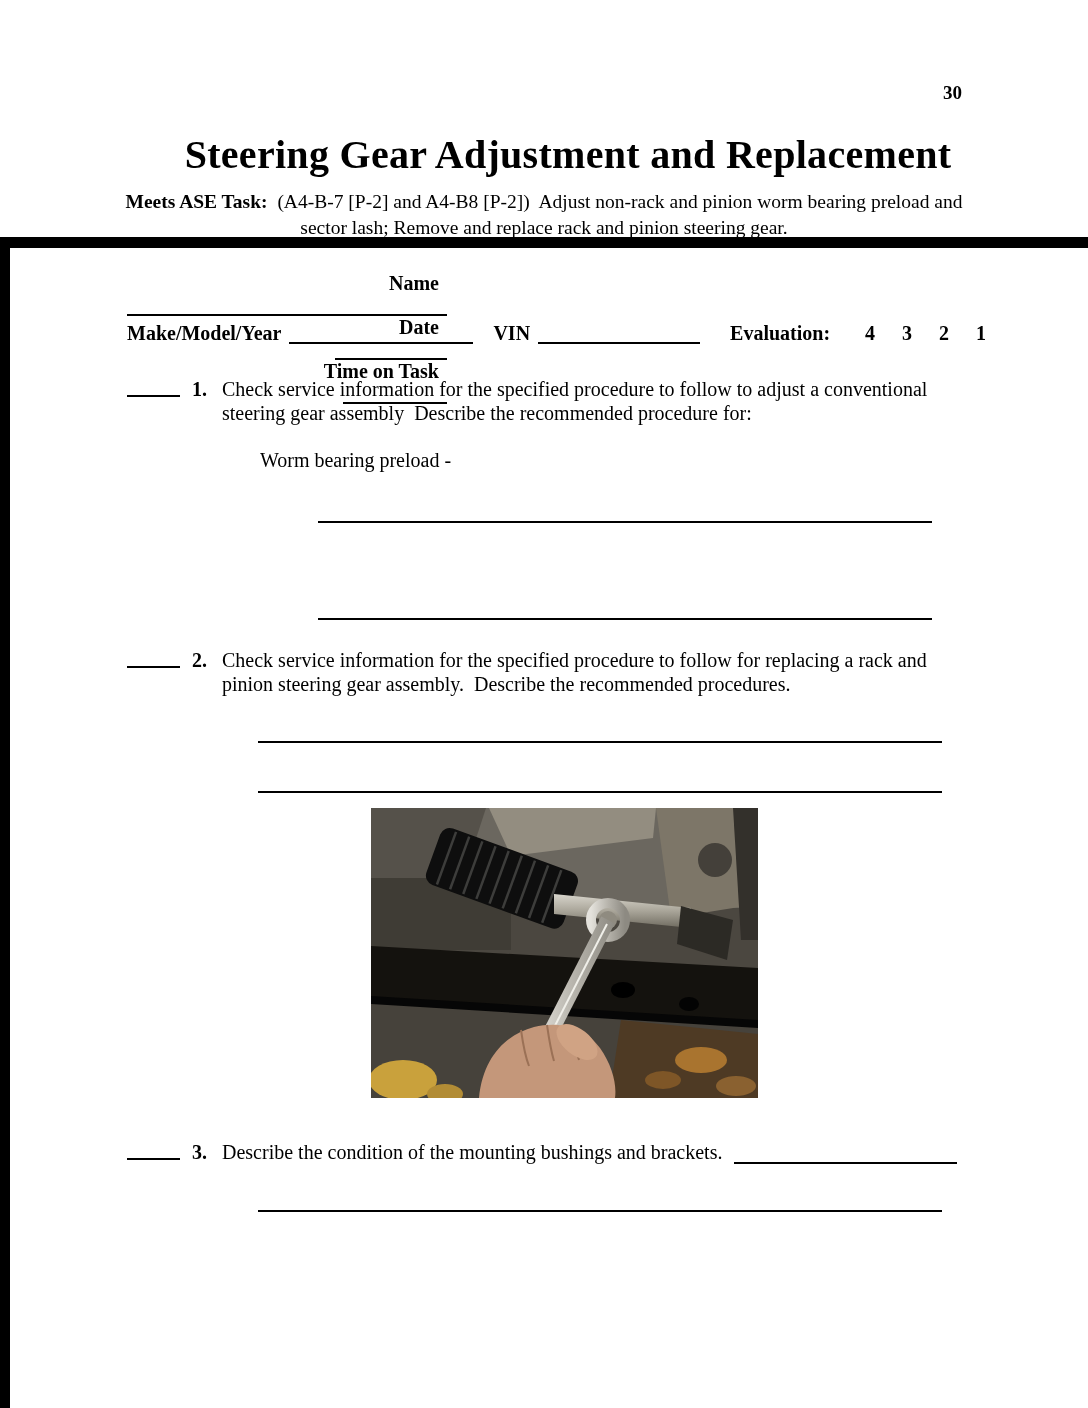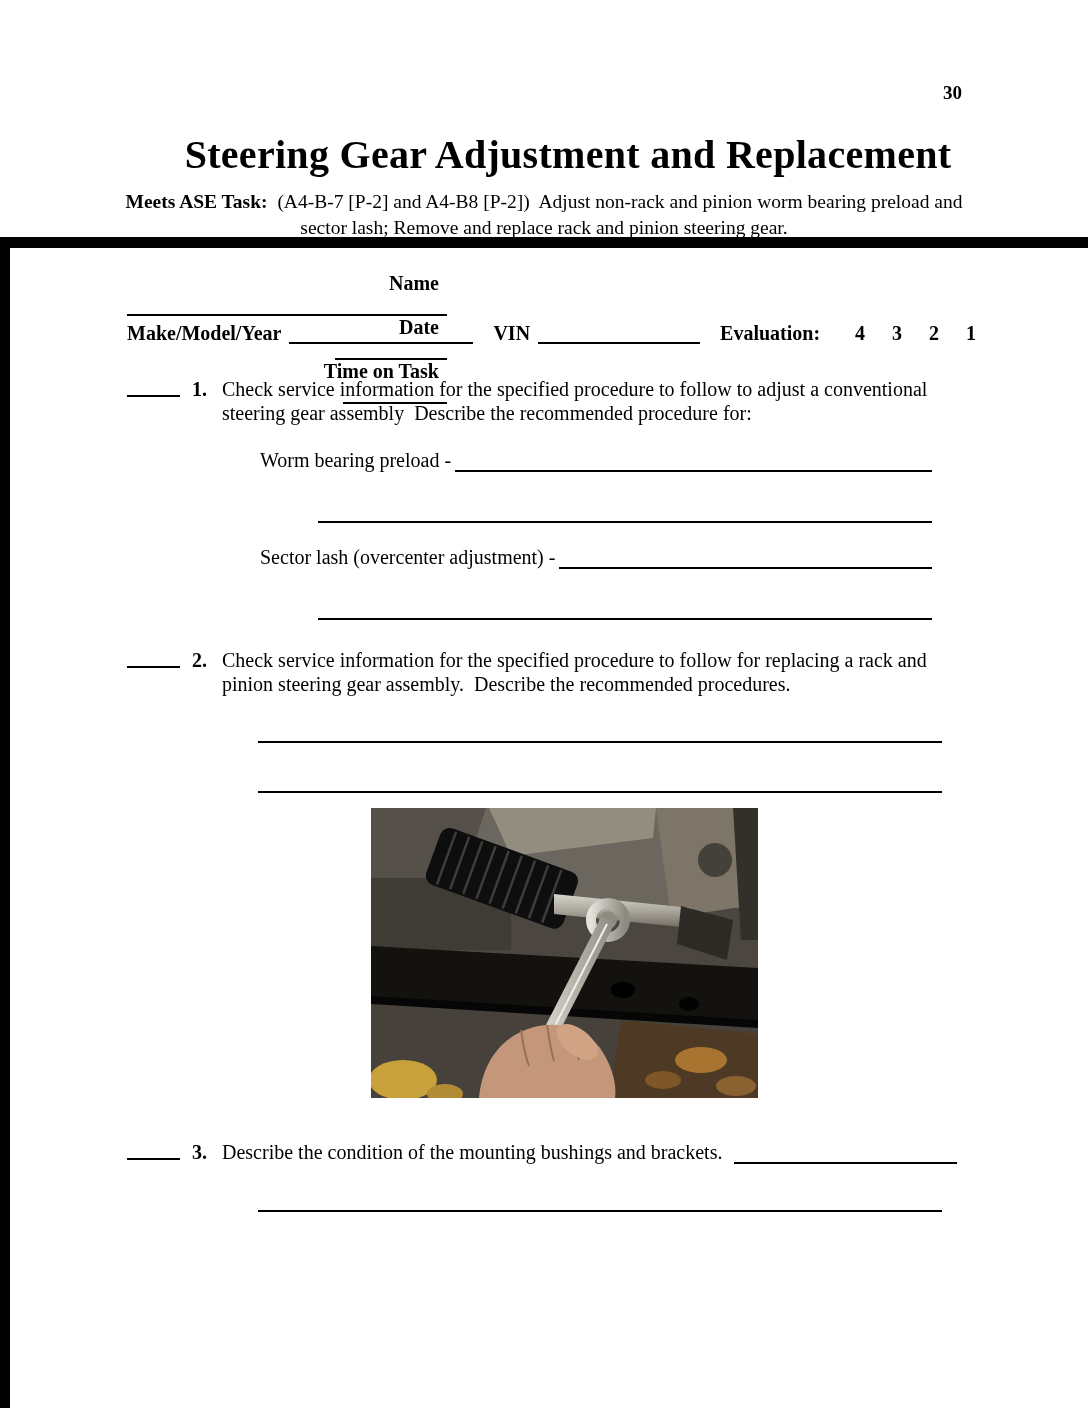--- a/index.html
+++ b/index.html
@@ -65,20 +65,21 @@
   }
   .task-num { flex: none; font-weight: bold; width: 30px; }
   .task-text { white-space: pre-wrap; }
   .task-text-row { display: flex; align-items: flex-end; flex: 1; }
   .task-text-row .txt { white-space: pre-wrap; line-height: 24px; }
   .task-text-row .fill { margin-left: 12px; height: 20px; }
   .subline {
     position: absolute;
     display: flex; align-items: flex-start;
     font-size: 20px;
+    flex-direction: column;
   }
   .sub-label { white-space: nowrap; line-height: 24px; margin-right: 4px; }
   .subline .fill { height: 24px; }
   .blank-line {
     position: absolute; height: 0;
     border-top: 2px solid #000;
   }
   .photo {
     position: absolute; left: 371px; top: 808px;
     width: 387px; height: 290px;
@@ -106,41 +107,40 @@
     <span class="fill" style="width:112px"></span>
     <span class="lbl" style="margin-left:14px">Time on Task</span>
     <span class="fill" style="width:104px"></span>
   </div>
 
   <div class="row row2">
     <span class="lbl">Make/Model/Year</span>
     <span class="fill" style="width:184px"></span>
     <span class="lbl" style="margin-left:20px">VIN</span>
     <span class="fill" style="width:162px"></span>
-    <span class="lbl" style="margin-left:20px">Evaluation:</span>
+    <span class="lbl" style="margin-left:30px">Evaluation:</span>
     <span class="eval-num">4</span>
     <span class="eval-num">3</span>
     <span class="eval-num">2</span>
     <span class="eval-num">1</span>
   </div>
 
   <div class="task" style="top:377px">
     <span class="check-line"></span>
     <span class="task-num">1.</span>
     <div class="task-text" style="width:718px">Check service information for the specified procedure to follow to adjust a conventional steering gear assembly  Describe the recommended procedure for:</div>
   </div>
 
   <div class="subline" style="left:260px; top:448px; width:672px">
     <span class="sub-label">Worm bearing preload - </span>
     <span class="fill grow"></span>
   </div>
   <div class="blank-line" style="left:318px; top:521px; width:614px"></div>
 
   <div class="subline" style="left:260px; top:545px; width:672px">
-    <span class="sub-label">Sector lash (overcenter adjustment) - </span>
     <span class="fill grow"></span>
   </div>
   <div class="blank-line" style="left:318px; top:618px; width:614px"></div>
 
   <div class="task" style="top:648px">
     <span class="check-line"></span>
     <span class="task-num">2.</span>
     <div class="task-text" style="width:718px">Check service information for the specified procedure to follow for replacing a rack and pinion steering gear assembly.  Describe the recommended procedures.</div>
   </div>
 

